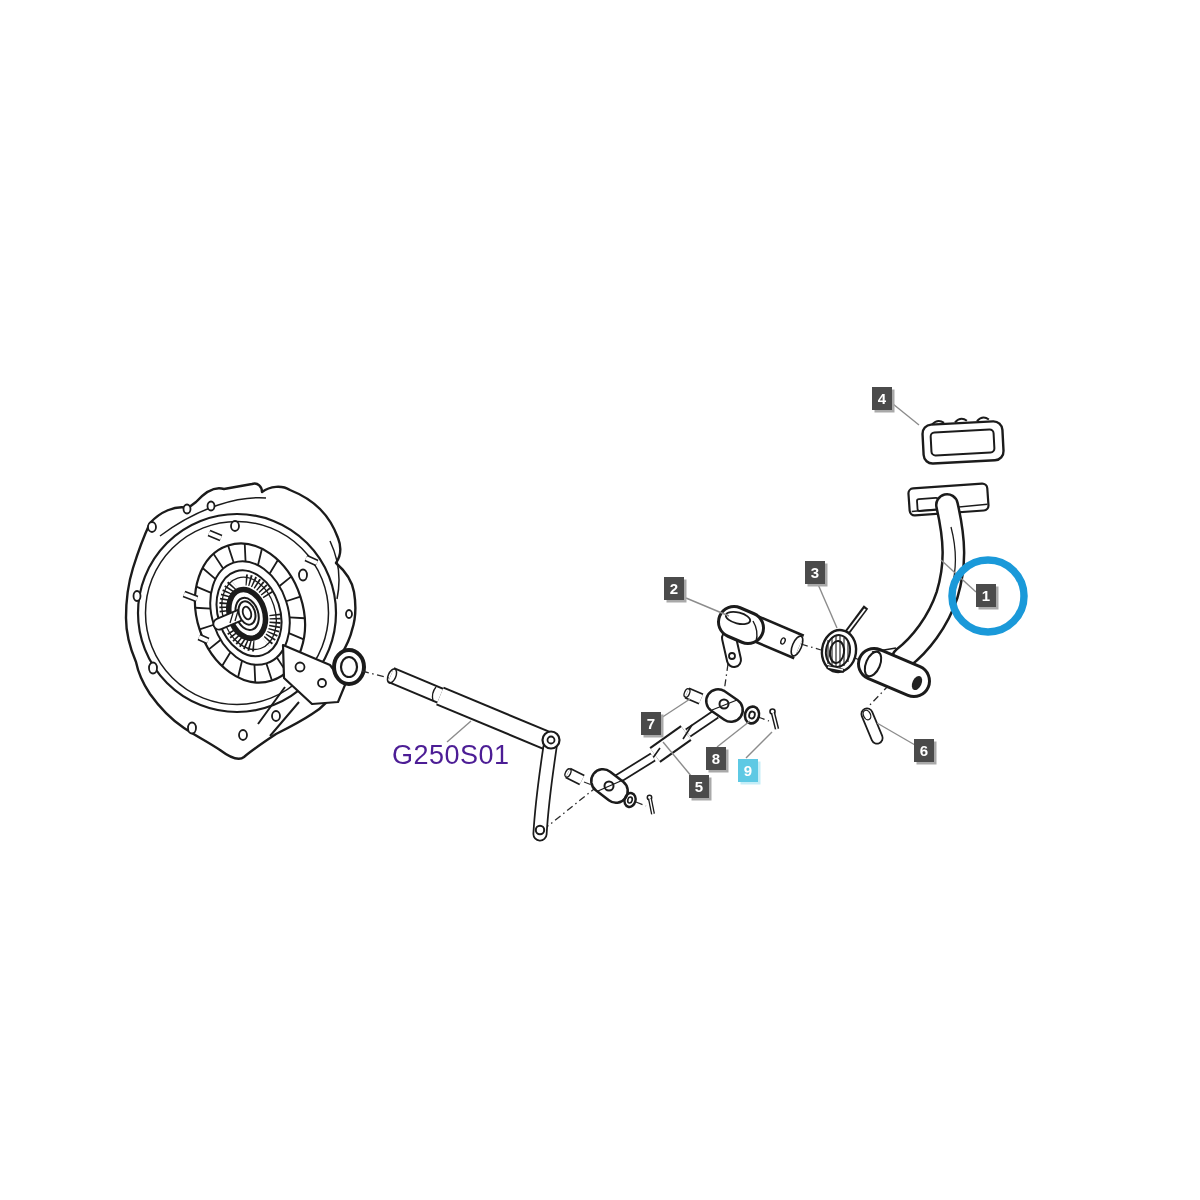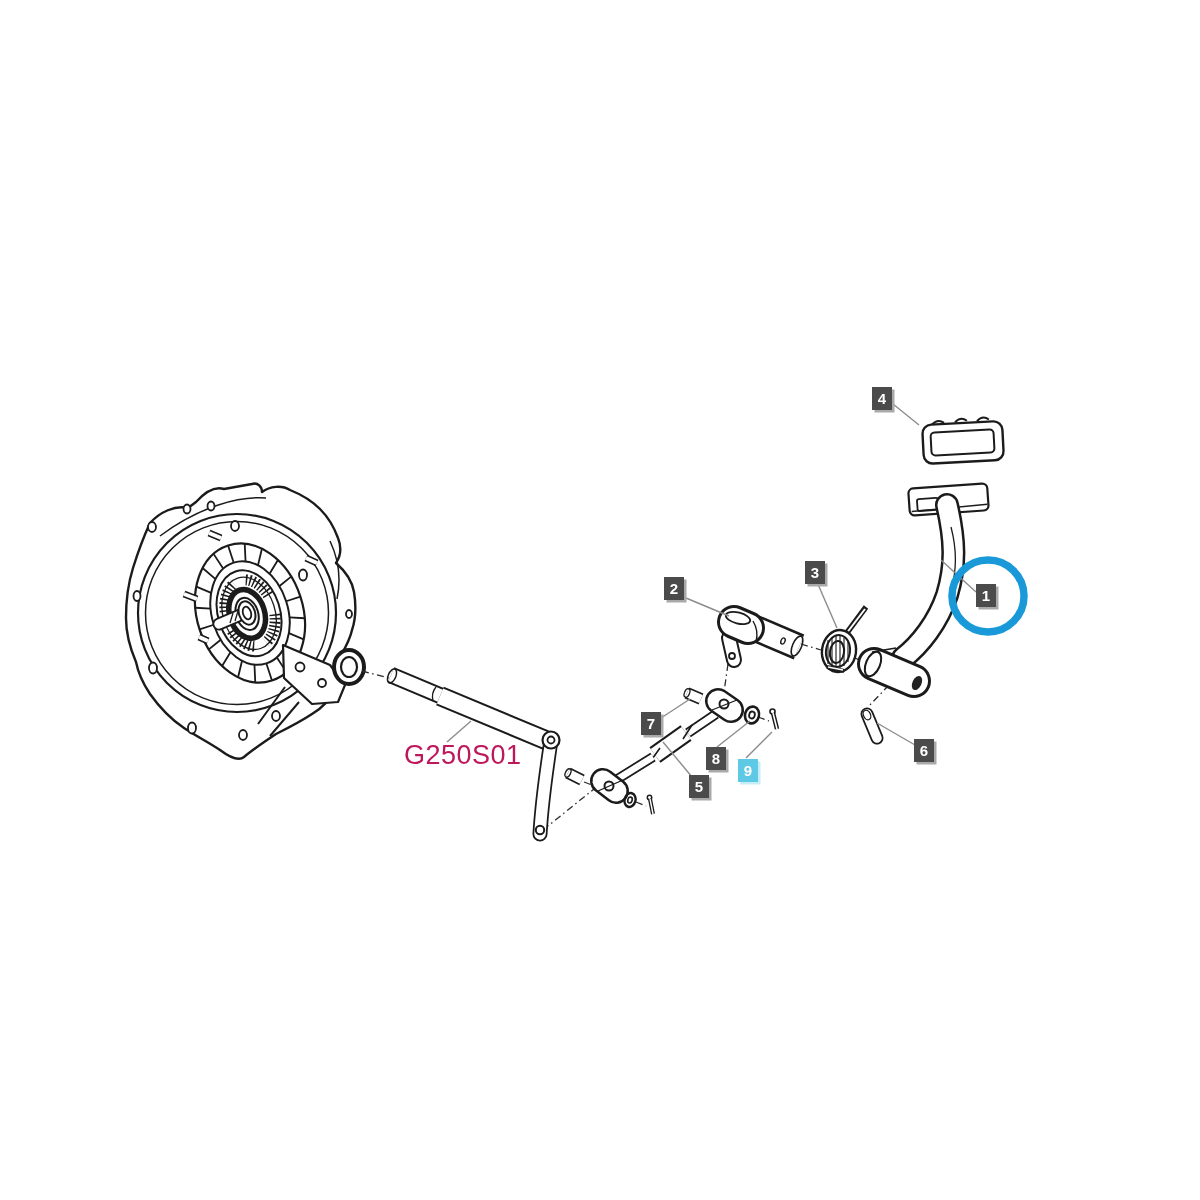--- a/index.html
+++ b/index.html
@@ -3,21 +3,21 @@
 <meta charset="utf-8">
 <style>
   html,body{margin:0;padding:0;background:#ffffff;}
   .stage{position:relative;width:1200px;height:1200px;background:#ffffff;overflow:hidden;
          font-family:"Liberation Sans",sans-serif;}
   .stage svg{position:absolute;left:0;top:0;}
   .plabel{position:absolute;width:20px;height:23px;background:#4b4b4b;color:#ffffff;
           font:bold 15px/23px "Liberation Sans",sans-serif;text-align:center;
           box-shadow:2.5px 2.5px 0 #a9a9a9;}
   .plabel.hl{background:#5ec9e4;box-shadow:2.5px 2.5px 0 #c5edf7;}
-  .figcode{position:absolute;left:404px;top:740px;color:#be185d;
+  .figcode{position:absolute;left:392px;top:740px;color:#4c1d95;
            font:27px "Liberation Sans",sans-serif;letter-spacing:.5px;}
 </style>
 </head>
 <body>
 
 <div class="stage">
 
 <svg width="1200" height="1200" viewBox="0 0 1200 1200" fill="none" stroke="#1b1b1b" stroke-width="2" stroke-linejoin="round">
 
   <g>

